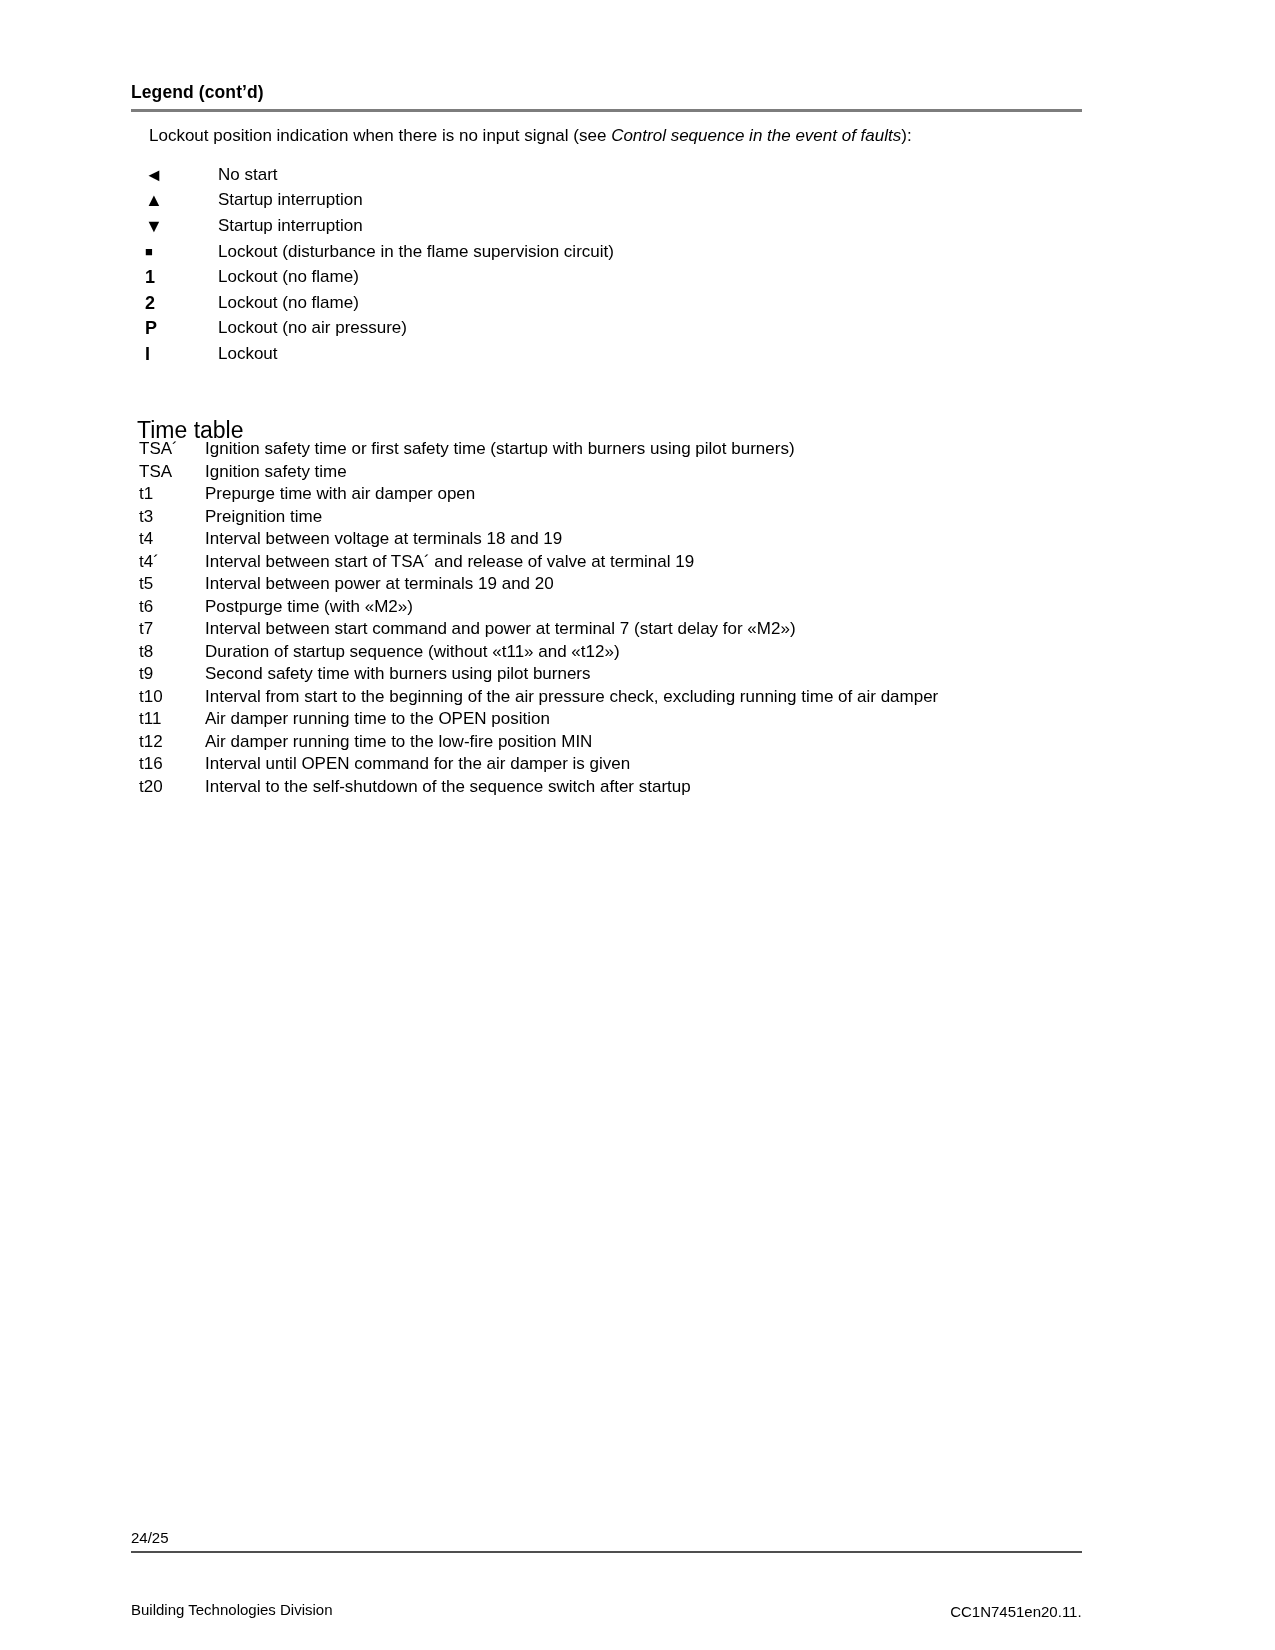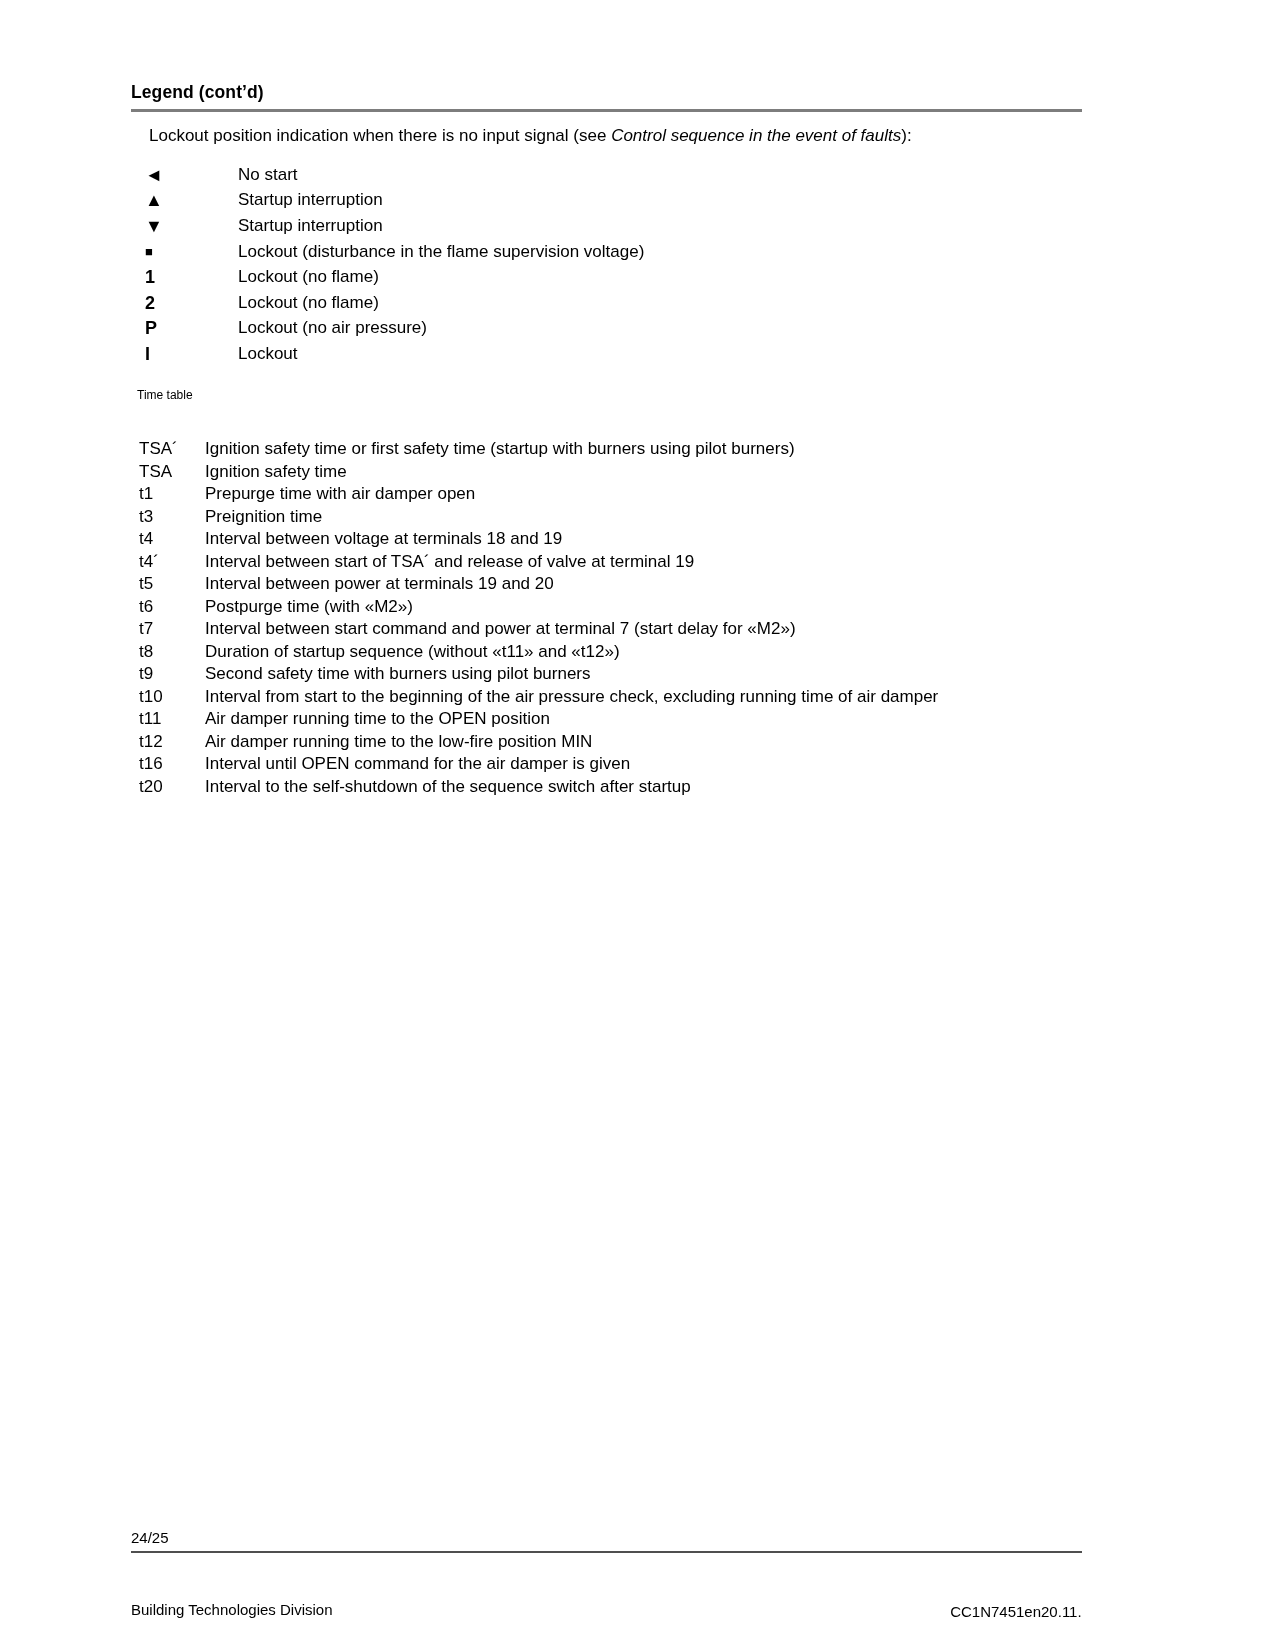--- a/index.html
+++ b/index.html
@@ -50,27 +50,27 @@
     align-items: center;
   }
   .sym {
     width: 73px;
     flex: 0 0 73px;
     font-weight: bold;
     font-size: 18px;
     line-height: 1;
   }
   .sym-small { font-size: 13px; }
-  .sym-label { font-size: 17px; white-space: nowrap; margin-left: 20px; }
+  .sym-label { font-size: 17px; white-space: nowrap; }
 
   .tt-heading {
     position: absolute;
     left: 137px;
-    top: 388px;
-    font-size: 12px;
+    top: 417px;
+    font-size: 23px;
   }
 
   .time-table {
     position: absolute;
     left: 139px;
     top: 438px;
   }
   .tt-row {
     height: 22.5px;
     display: flex;
@@ -133,21 +133,21 @@
       <div class="sym-row">
         <span class="sym">▲</span>
         <span class="sym-label">Startup interruption</span>
       </div>
       <div class="sym-row">
         <span class="sym">▼</span>
         <span class="sym-label">Startup interruption</span>
       </div>
       <div class="sym-row">
         <span class="sym sym-small">■</span>
-        <span class="sym-label">Lockout (disturbance in the flame supervision voltage)</span>
+        <span class="sym-label">Lockout (disturbance in the flame supervision circuit)</span>
       </div>
       <div class="sym-row">
         <span class="sym">1</span>
         <span class="sym-label">Lockout (no flame)</span>
       </div>
       <div class="sym-row">
         <span class="sym">2</span>
         <span class="sym-label">Lockout (no flame)</span>
       </div>
       <div class="sym-row">

